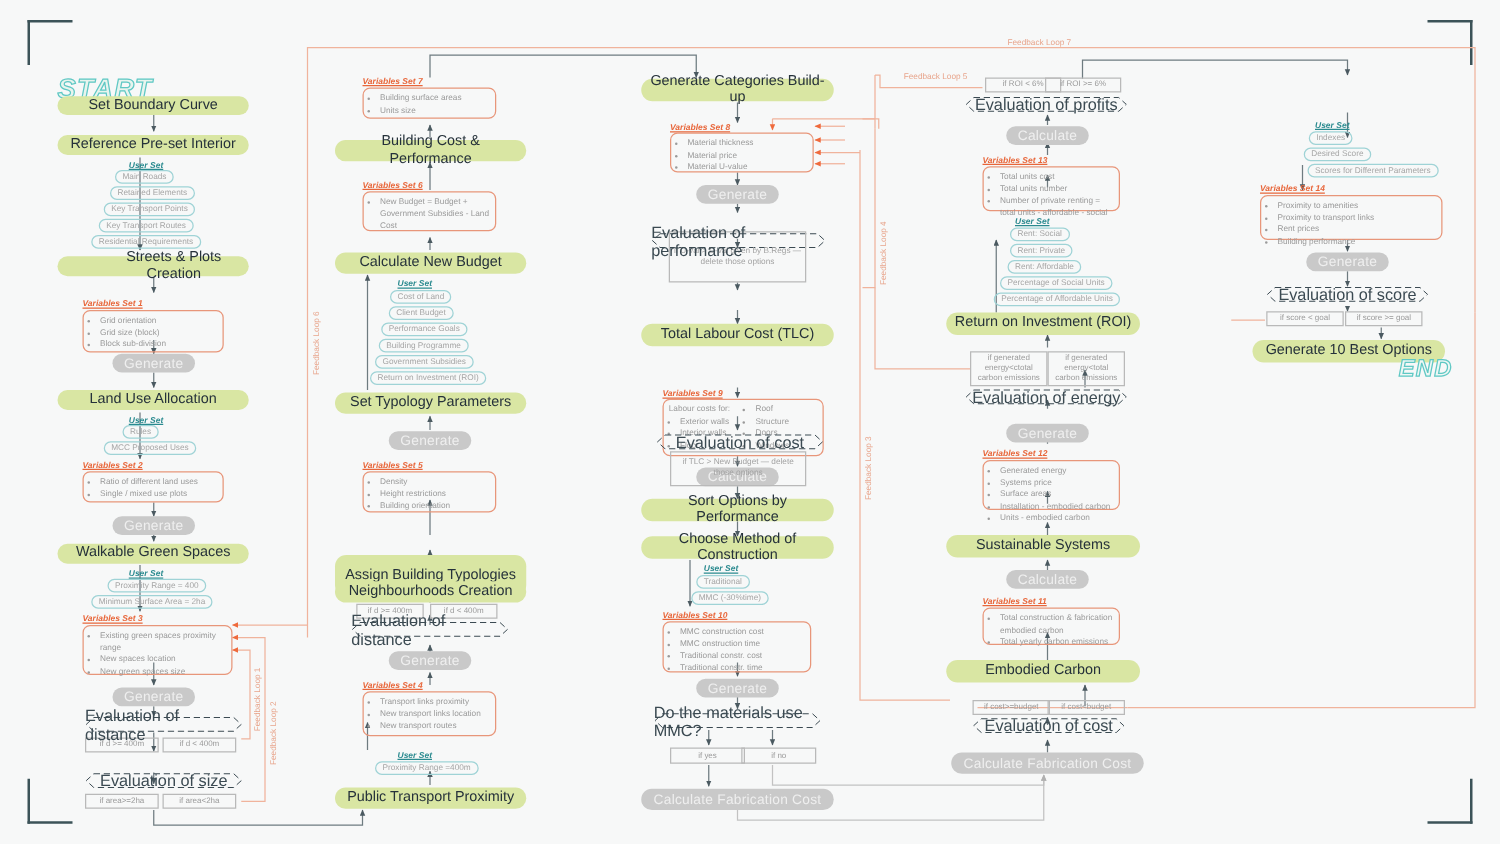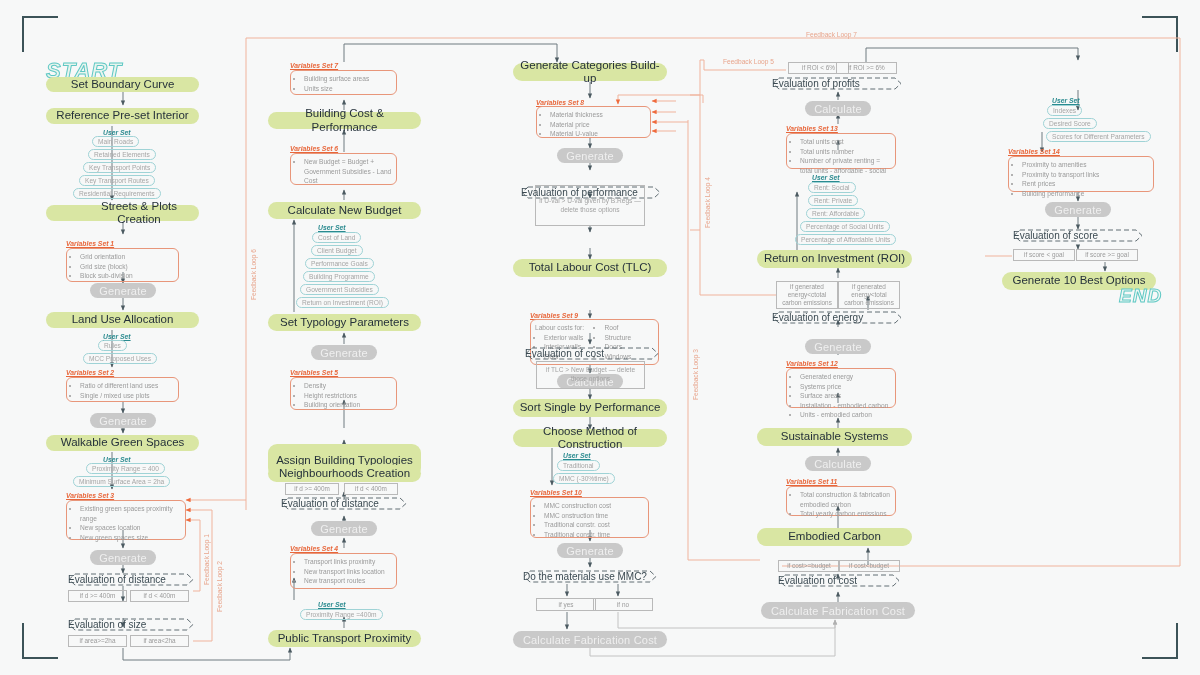--- a/index.html
+++ b/index.html
@@ -43,22 +43,22 @@
   .cond{position:absolute;border:1px solid #b9b9b9;background:transparent;
         color:#9a9a9a;font-size:6.4px;display:flex;align-items:center;
         justify-content:center;text-align:center;box-sizing:border-box;
         line-height:1.25;padding:1px 2px;}
 
   .note{position:absolute;border:1px solid #b9b9b9;color:#a3a3a3;font-size:6.6px;
         display:flex;align-items:center;justify-content:center;text-align:center;
         line-height:1.3;padding:2px;box-sizing:border-box;}
 
   
-  .eval{position:absolute;color:#3b4a52;font-size:10px;display:flex;
-        align-items:center;box-sizing:border-box;}
+  .eval{position:absolute;color:#3b4a52;font-size:13px;display:flex;
+        align-items:center;justify-content:center;box-sizing:border-box;}
   .eval .hx{position:absolute;inset:0;}
   .eval span{position:relative;z-index:2;}
 
   .looplbl{position:absolute;color:#e8a58c;font-size:6.6px;white-space:nowrap;}
   .looplbl.vert{transform-origin:0 0;transform:rotate(-90deg);}
 
   .bigstart{position:absolute;font-size:22px;font-weight:bold;font-style:italic;
         color:#e8f4ee;-webkit-text-stroke:1px #5fc8c4;letter-spacing:1px;}
   .bigend{position:absolute;font-size:19px;font-weight:bold;font-style:italic;
         color:#eef7f4;-webkit-text-stroke:1px #5fc8c4;letter-spacing:1px;}
@@ -395,21 +395,21 @@
   <div class="node action" style="left:557px;top:374px;width:66px;height:15px;">Calculate</div>
 
   <div class="eval" style="left:525px;top:347px;width:134px;height:13px;">
     <svg class="hx" viewBox="0 0 134 13" preserveAspectRatio="none">
       <path d="M7,1 L127,1 L133,6.5 L127,12 L7,12 L1,6.5 Z" fill="none" stroke="#3b4a52" stroke-width="0.8" stroke-dasharray="5,3"></path>
     </svg>
     <span>Evaluation of cost</span>
   </div>
   <div class="note" style="left:536px;top:361px;width:109px;height:28px;">if TLC &gt; New Budget — delete those options</div>
 
-  <div class="node proc" style="left:513px;top:399px;width:154px;height:18px;">Sort Single by Performance</div>
+  <div class="node proc" style="left:513px;top:399px;width:154px;height:18px;">Sort Options by Performance</div>
   <div class="node proc" style="left:513px;top:429px;width:154px;height:18px;">Choose Method of Construction</div>
 
   <div class="usertitle" style="left:563px;top:452px;">User Set</div>
   <div class="pill" style="left:557px;top:460px;">Traditional</div>
   <div class="pill" style="left:553px;top:473px;">MMC (-30%time)</div>
 
   <div class="vartitle" style="left:530px;top:489px;">Variables Set 10</div>
   <div class="node varbox" style="left:530px;top:497px;width:119px;height:41px;">
     <ul>
       <li>MMC construction cost</li>

